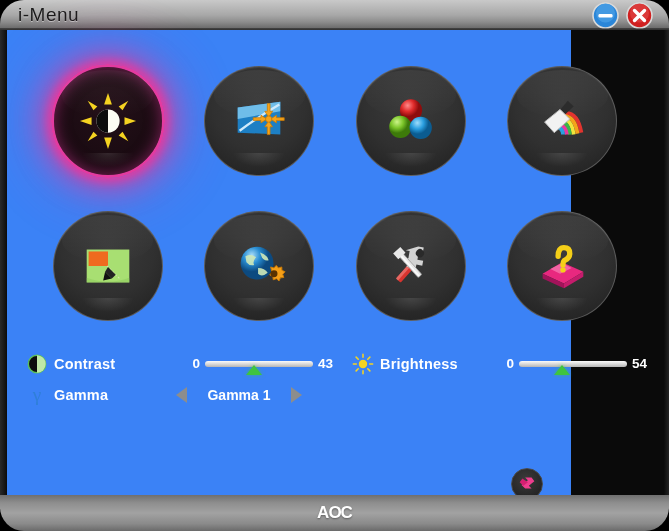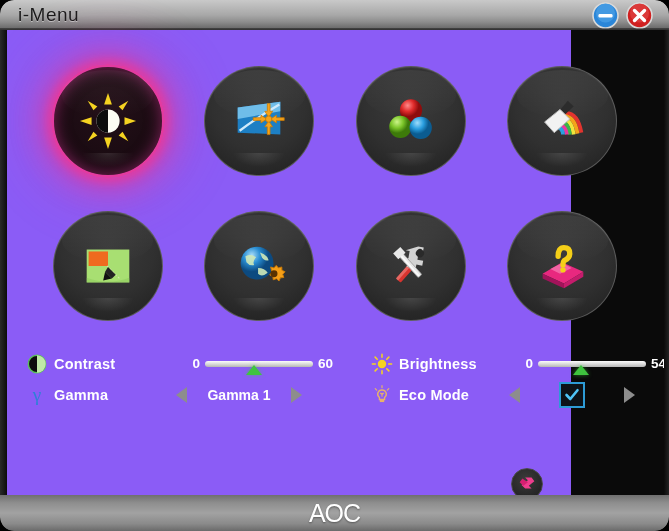--- a/index.html
+++ b/index.html
@@ -1,20 +1,20 @@
 <!DOCTYPE html>
 <html><head>
 <meta charset="utf-8">
 <style>
   html,body{margin:0;padding:0;background:#000;}
   body{width:669px;height:531px;overflow:hidden;
        font-family:"Liberation Sans","DejaVu Sans",sans-serif;}
 
   #app{position:relative;width:669px;height:531px;background:#0a0a0a;
-       border-radius:14px;overflow:hidden;}
+       border-radius:24px;overflow:hidden;}
 
   
   #titlebar{position:absolute;left:0;top:0;width:669px;height:30px;
     background:linear-gradient(to bottom,#c9c9c9 0%,#bdbdbd 18%,#a8a8a8 50%,
                #8e8e8e 72%,#6e6e6e 92%,#4a4a4a 100%);
     border-top-left-radius:14px;border-top-right-radius:14px;}
   #titlebar:after{content:"";position:absolute;left:0;right:0;bottom:0;height:2px;
     background:rgba(0,0,0,.35);}
   .tb-left{position:absolute;left:18px;top:4px;font-size:19px;color:#1b1b1b;
     letter-spacing:.5px;text-shadow:0 1px 0 rgba(255,255,255,.45);}
@@ -22,21 +22,21 @@
     font-size:19px;font-weight:bold;color:#f4f4f4;letter-spacing:.4px;
     text-shadow:0 1px 2px rgba(0,0,0,.75);}
   .winbtn{position:absolute;top:2px;width:27px;height:27px;border-radius:50%;
     cursor:pointer;}
   .winbtn svg{display:block;width:27px;height:27px;}
   #btn-min{right:50px;}
   #btn-close{right:16px;}
 
   
   #screen{position:absolute;left:0;top:30px;width:571px;height:465px;
-    background:#8b5cf6;}
+    background:#3b82f6;}
   #edgeL{position:absolute;left:0;top:30px;width:7px;height:465px;
     background:linear-gradient(to right,#2a2a2a,#0c0c0c);}
   #edgeR{position:absolute;right:0;top:30px;width:5px;height:465px;
     background:linear-gradient(to left,#232323,#0b0b0b);}
 
   
   #grid{position:absolute;left:32px;top:18px;width:606px;height:290px;
     display:grid;grid-template-columns:repeat(4,1fr);grid-template-rows:repeat(2,1fr);}
   .cell{position:relative;display:flex;align-items:center;justify-content:center;}
   .disc{position:relative;width:108px;height:108px;border-radius:50%;
@@ -55,21 +55,21 @@
                0 0 48px 24px rgba(226,59,160,.25),
                inset 0 0 16px rgba(226,59,160,.5);}
   .disc svg{position:relative;width:62px;height:62px;z-index:2;}
   .refl{position:absolute;left:50%;transform:translateX(-50%);bottom:8px;
     width:52px;height:14px;opacity:.22;z-index:1;
     background:radial-gradient(ellipse at 50% 0%,rgba(255,255,255,.5),rgba(255,255,255,0) 70%);}
 
   
   #controls{position:absolute;left:0;top:318px;width:669px;height:120px;}
   .colL{position:absolute;left:24px;top:0;width:310px;}
-  .colR{position:absolute;left:369px;top:0;width:300px;}
+  .colR{position:absolute;left:350px;top:0;width:300px;}
   .row{position:relative;height:31px;display:flex;align-items:center;}
   .cicon{width:26px;height:24px;flex:0 0 26px;display:flex;align-items:center;
     justify-content:center;}
   .cicon svg{width:22px;height:22px;display:block;}
   .clabel{font-size:14.5px;font-weight:bold;color:#fff;letter-spacing:.2px;
     margin-left:4px;}
 
   .ctrl{position:absolute;display:flex;align-items:center;}
   .colL .ctrl{left:152px;}
   .colR .ctrl{left:140px;}
@@ -102,21 +102,21 @@
     border:1px solid #4a4a4a;display:flex;align-items:center;justify-content:center;
     cursor:pointer;}
   #reset svg{width:22px;height:22px;}
 
   
   #footer{position:absolute;left:0;bottom:0;width:669px;height:36px;
     background:linear-gradient(to bottom,#6f6f6f 0%,#8e8e8e 22%,#a2a2a2 50%,
                #8a8a8a 80%,#6a6a6a 100%);
     border-bottom-left-radius:14px;border-bottom-right-radius:14px;
     display:flex;align-items:center;justify-content:center;}
-  #logo{font-size:25px;font-weight:normal;color:#fff;letter-spacing:-1px;
+  #logo{font-size:17px;font-weight:bold;color:#fff;letter-spacing:-1px;
     font-family:"Liberation Sans",sans-serif;text-shadow:0 1px 2px rgba(0,0,0,.4);}
 </style>
 </head>
 <body>
 
 <div id="app">
 
   <div id="titlebar">
     <div class="tb-left">i-Menu</div>
 
@@ -304,21 +304,21 @@
               <path d="M12 2.5 A9.5 9.5 0 0 1 12 21.5 Z" fill="#bfe8a8"></path>
             </svg>
           </span>
           <span class="clabel">Contrast</span>
           <div class="ctrl">
             <span class="endnum r">0</span>
             <div class="slider">
               <div class="track"></div>
               <div class="thumb" id="thumb-contrast" style="left: 45%;"></div>
             </div>
-            <span class="endnum l">60</span>
+            <span class="endnum l">43</span>
           </div>
         </div>
 
         <div class="row">
           <span class="cicon">
             <svg viewBox="0 0 24 24">
               <text x="12" y="19" font-size="21" font-family="'Liberation Serif',serif" fill="#2f7fd8" text-anchor="middle">γ</text>
             </svg>
           </span>
           <span class="clabel">Gamma</span>
@@ -346,44 +346,20 @@
           <div class="ctrl">
             <span class="endnum r">0</span>
             <div class="slider">
               <div class="track"></div>
               <div class="thumb" id="thumb-brightness" style="left: 40%;"></div>
             </div>
             <span class="endnum l">54</span>
           </div>
         </div>
 
-        <div class="row">
-          <span class="cicon">
-            <svg viewBox="0 0 24 24">
-              <path d="M12 6.5a4.6 4.6 0 0 1 2.8 8.3v2.1h-5.6v-2.1A4.6 4.6 0 0 1 12 6.5z" fill="none" stroke="#e8b26a" stroke-width="1.5"></path>
-              <rect x="9.6" y="17.3" width="4.8" height="2.4" fill="#e8b26a"></rect>
-              <path d="M12 9.5 L12 14 M12 11.5 L10 9.6 M12 11.5 L14 9.6" stroke="#e8b26a" stroke-width="1.2"></path>
-              <g stroke="#e8b26a" stroke-width="1.3" stroke-linecap="round">
-                <path d="M12 1.8v2.3M4.6 5l1.6 1.6M19.4 5l-1.6 1.6"></path>
-              </g>
-            </svg>
-          </span>
-          <span class="clabel">Eco Mode</span>
-          <div class="ctrl">
-            <span class="arrow lft"></span>
-            <span class="chkwrap">
-              <span class="chkbox">
-                <svg viewBox="0 0 16 16">
-                  <path d="M2.5 8 L6.3 12 L13.5 3.2" stroke="#4fc3f7" stroke-width="2.6" fill="none" stroke-linecap="round" stroke-linejoin="round"></path>
-                </svg>
-              </span>
-            </span>
-            <span class="arrow rgt"></span>
-          </div>
-        </div>
       </div>
     </div>
 
     <div id="reset">
       <svg viewBox="0 0 24 24">
         <path d="M17 5 L10 5 L13 8 L6 13 L10 17 L17 17 L14 14 L20 9 Z" fill="#ef3d8e"></path>
         <path d="M7 6 L13 10 L8 14 L4 10 Z" fill="#d61f72"></path>
       </svg>
     </div>
   </div>

